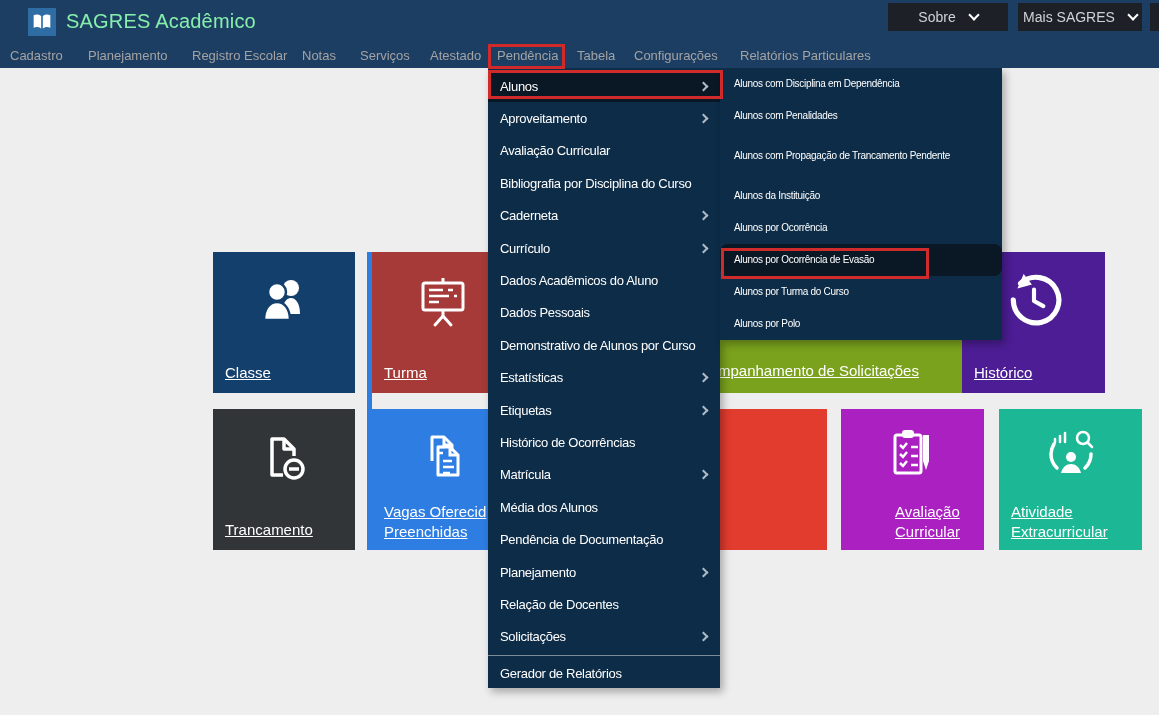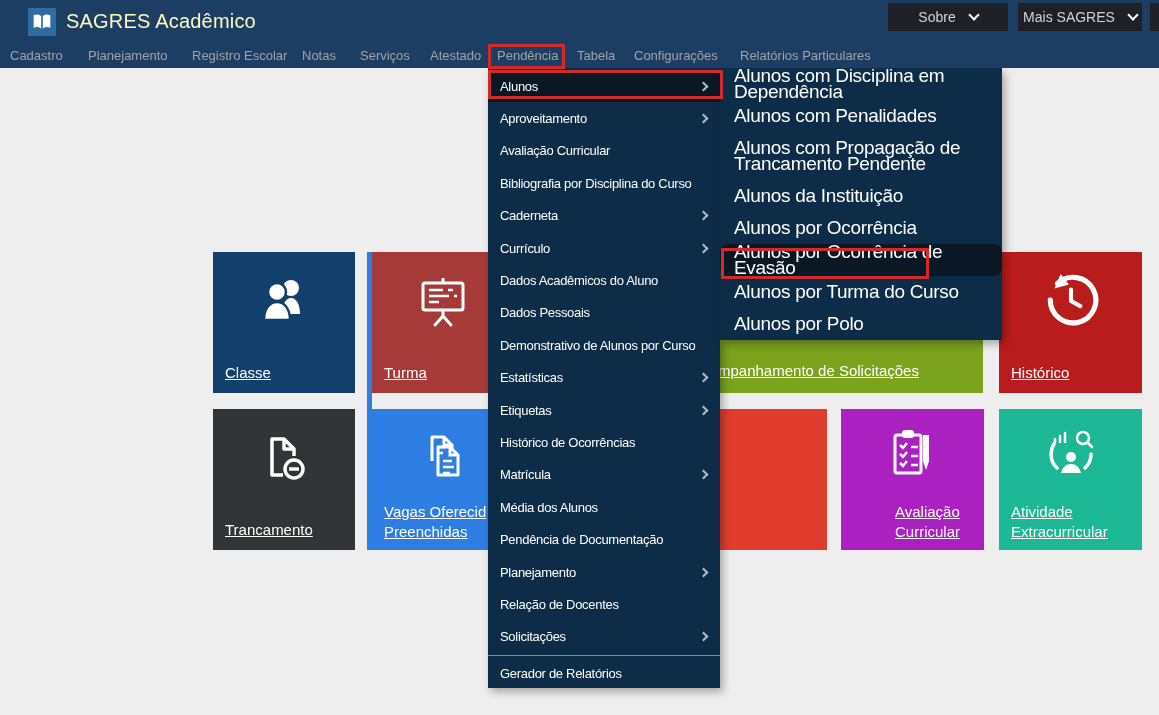--- a/index.html
+++ b/index.html
@@ -2,21 +2,21 @@
 <html><head>
 <meta charset="utf-8">
 <style>
   * { margin:0; padding:0; box-sizing:border-box; }
   html,body { width:1159px; height:715px; overflow:hidden; }
   body { font-family:"Liberation Sans", sans-serif; background:#eeeeef; position:relative; }
 
   
   .header { position:absolute; left:0; top:0; width:1159px; height:68px; background:#1d3e63; z-index:10; }
   .logo { position:absolute; left:28px; top:8px; width:28px; height:28px; background:#2e6da4; display:flex; align-items:center; justify-content:center; }
-  .app-title { position:absolute; left:66px; top:10px; font-size:20px; color:#fef9c3; letter-spacing:.2px; }
+  .app-title { position:absolute; left:66px; top:10px; font-size:20px; color:#86efac; letter-spacing:.2px; }
   .hbtn { position:absolute; top:3px; height:28px; background:#1d2127; color:#d0d3d6; font-size:14px; display:flex; align-items:center; justify-content:center; gap:14px; cursor:pointer; }
   .hbtn-sobre { left:888px; width:120px; }
   .hbtn-mais  { left:1018px; width:124px; }
   .hbtn-sliver{ left:1150px; width:9px; }
   .chev-down { width:8px; height:8px; border:solid #fff; border-width:0 2px 2px 0; transform:rotate(45deg); margin-top:-4px; }
 
   
   .menubar-item { position:absolute; top:44px; height:24px; line-height:24px; color:#a3a3a3; font-size:13px; cursor:pointer; white-space:nowrap; }
 
   
@@ -29,21 +29,21 @@
   
   .dd { position:absolute; left:488px; top:68px; width:232px; height:620px; background:#0d2c47; z-index:5; padding-top:2px; box-shadow:3px 4px 8px rgba(0,0,0,.30); }
   .dd-item { height:32.4px; display:flex; align-items:center; padding:0 10px 0 12px; font-size:13px; letter-spacing:-.3px; color:#fff; white-space:nowrap; cursor:pointer; }
   .dd-item .lbl { flex:1; }
   .dd-item.hl { background:#0a1826; }
   .dd-divider { height:1px; background:rgba(255,255,255,.45); margin:2px 0; }
   .chev-right { width:7px; height:7px; border:solid #aebac5; border-width:0 2px 2px 0; transform:rotate(-45deg); flex:none; margin-right:3px; }
 
   
   .sm { position:absolute; left:720px; top:68px; width:282px; background:#0d2c47; z-index:6; box-shadow:3px 4px 8px rgba(0,0,0,.30); }
-  .sm-item { display:flex; align-items:center; height:32px; padding:0 12px 0 14px; font-size:19px; letter-spacing:-.3px; color:#fff; line-height:16px; cursor:pointer; }
+  .sm-item { display:flex; align-items:center; height:32px; padding:0 12px 0 14px; font-size:10px; letter-spacing:-.3px; color:#fff; line-height:16px; cursor:pointer; }
   .sm-item.tall { height:48px; }
   .sm-item.hl { background:#0a1826;border-radius:8px; }
 
   
   .ann { position:absolute; border:3px solid #d02a2a; z-index:20; pointer-events:none; }
   .ann-relatorio { left:488px; top:44px; width:77px; height:25px; }
   .ann-alunos    { left:488px; top:70px; width:235px; height:29px; }
   .ann-evasao    { left:721px; top:248px; width:208px; height:31px; }
 
   svg { display:block; }
@@ -77,21 +77,21 @@
       <path d="M20 49l8-9 8 9" stroke-linecap="round" stroke-linejoin="round"></path>
     </svg>
   </span>
   <span class="tlabel">Turma</span>
 </div>
 
 <div class="tile" style="left: 690px; top: 252px; width: 293px; height: 141px; background: rgb(122, 162, 29);">
   <span class="tlabel" style="left:28px;bottom:12px;">mpanhamento de Solicitações</span>
 </div>
 
-<div class="tile" style="left: 999px; top: 252px; width: 143px; height: 141px; background: #b91c1c; text-align: right;">
+<div class="tile" style="left: 962px; top: 252px; width: 143px; height: 141px; background: #4c1d95; text-align: right;">
   <span class="ticon" style="top:20px;">
     <svg width="58" height="58" viewBox="0 0 56 56" fill="none" stroke="#fff">
       <path d="M15 11a22 22 0 1 1-7 16" stroke-width="5" stroke-linecap="round"></path>
       <path d="M18 2l-6 14 14-4z" fill="#fff" stroke="none"></path>
       <path d="M28 17v11l9 5" stroke-width="4" stroke-linecap="round" stroke-linejoin="round"></path>
     </svg>
   </span>
   <span class="tlabel">Histórico</span>
 </div>
 

